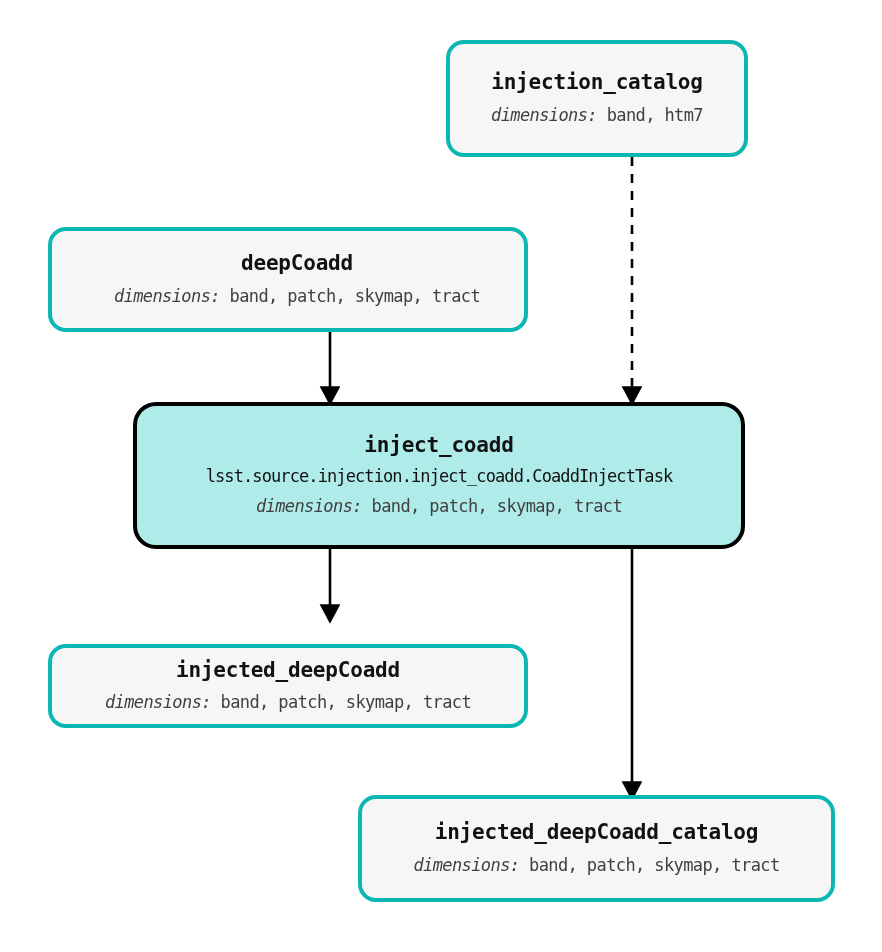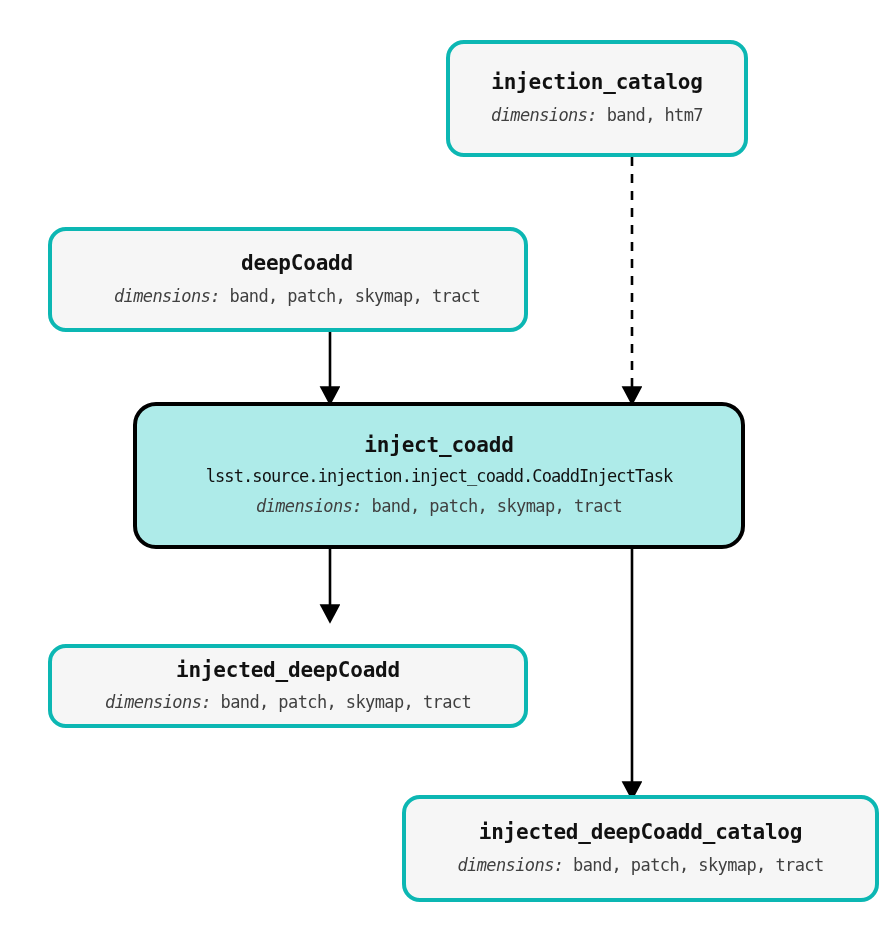--- a/index.html
+++ b/index.html
@@ -137,21 +137,21 @@
   </div>
 
   <div class="node dataset" style="left:48px; top:620px; width:480px; height:84px;margin-top:24px;">
     <div class="node-title">injected_deepCoadd</div>
     <div class="node-dims">
       <span class="dims-key">dimensions:</span>
       <span>band, patch, skymap, tract</span>
     </div>
   </div>
 
-  <div class="node dataset" style="left:358px; top:795px; width:477px; height:107px;margin-left:44px;">
+  <div class="node dataset" style="left:358px; top:795px; width:477px; height:107px;">
     <div class="node-title">injected_deepCoadd_catalog</div>
     <div class="node-dims">
       <span class="dims-key">dimensions:</span>
       <span>band, patch, skymap, tract</span>
     </div>
   </div>
 
 </div>
 
 </body></html>

